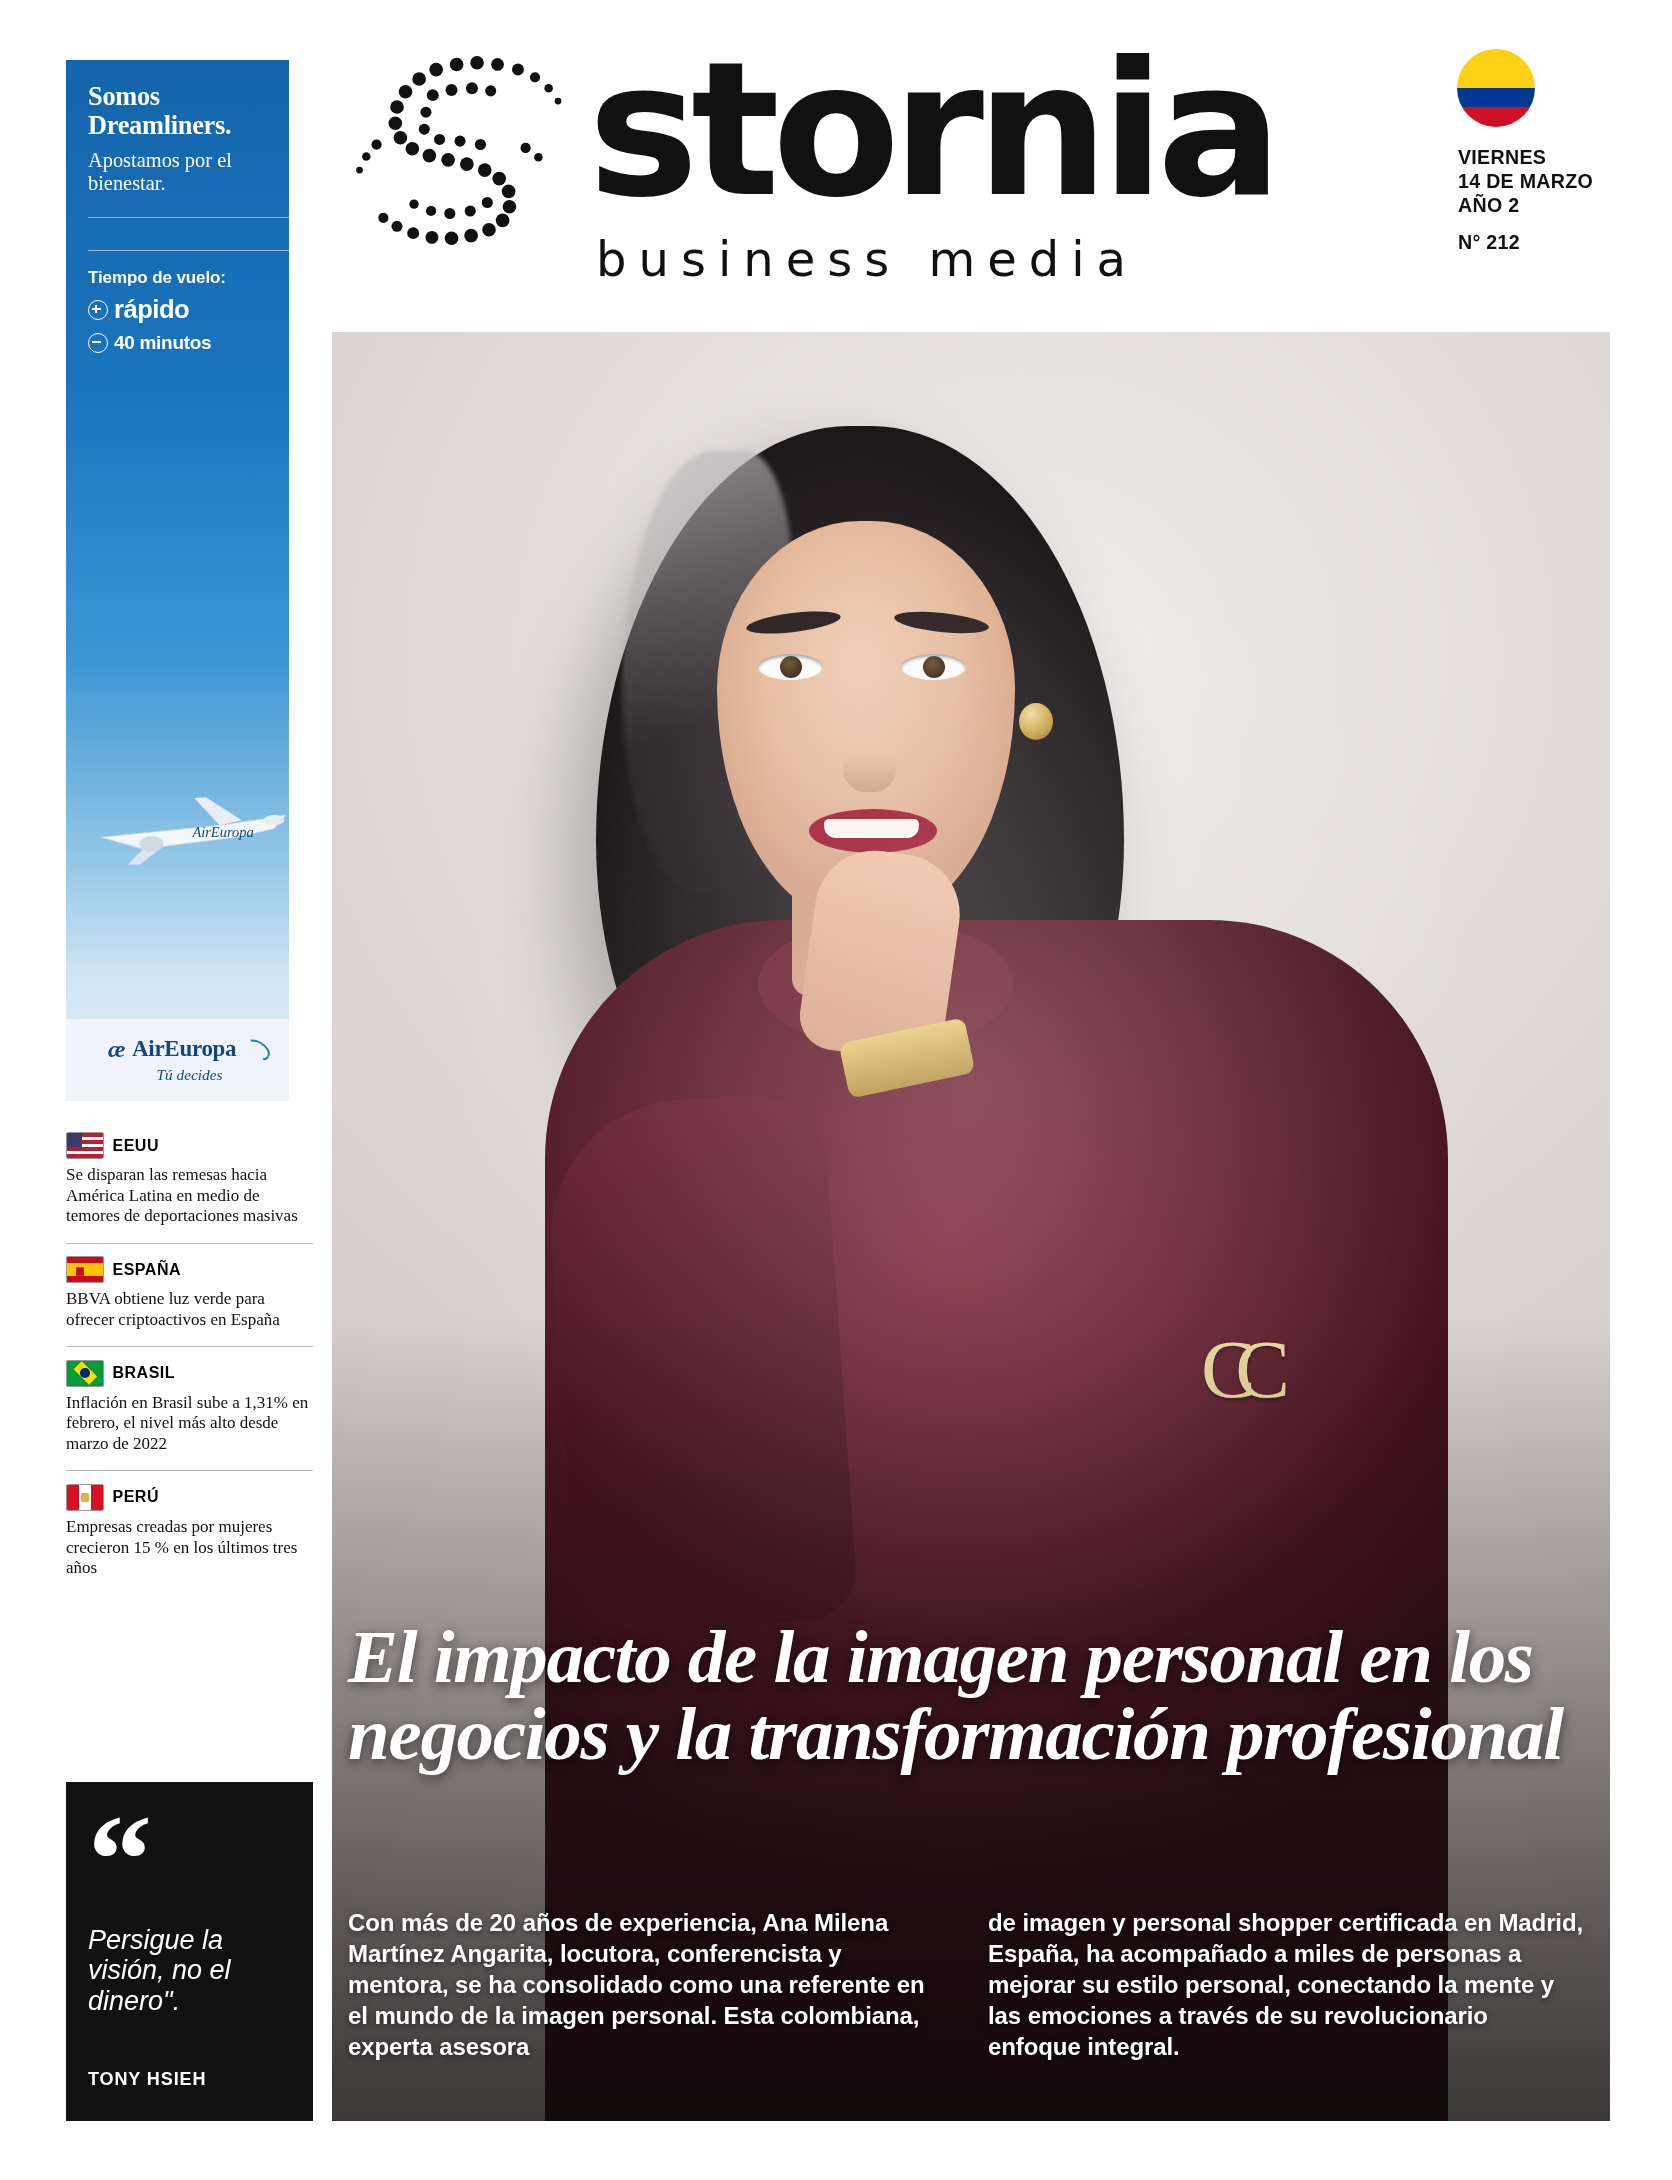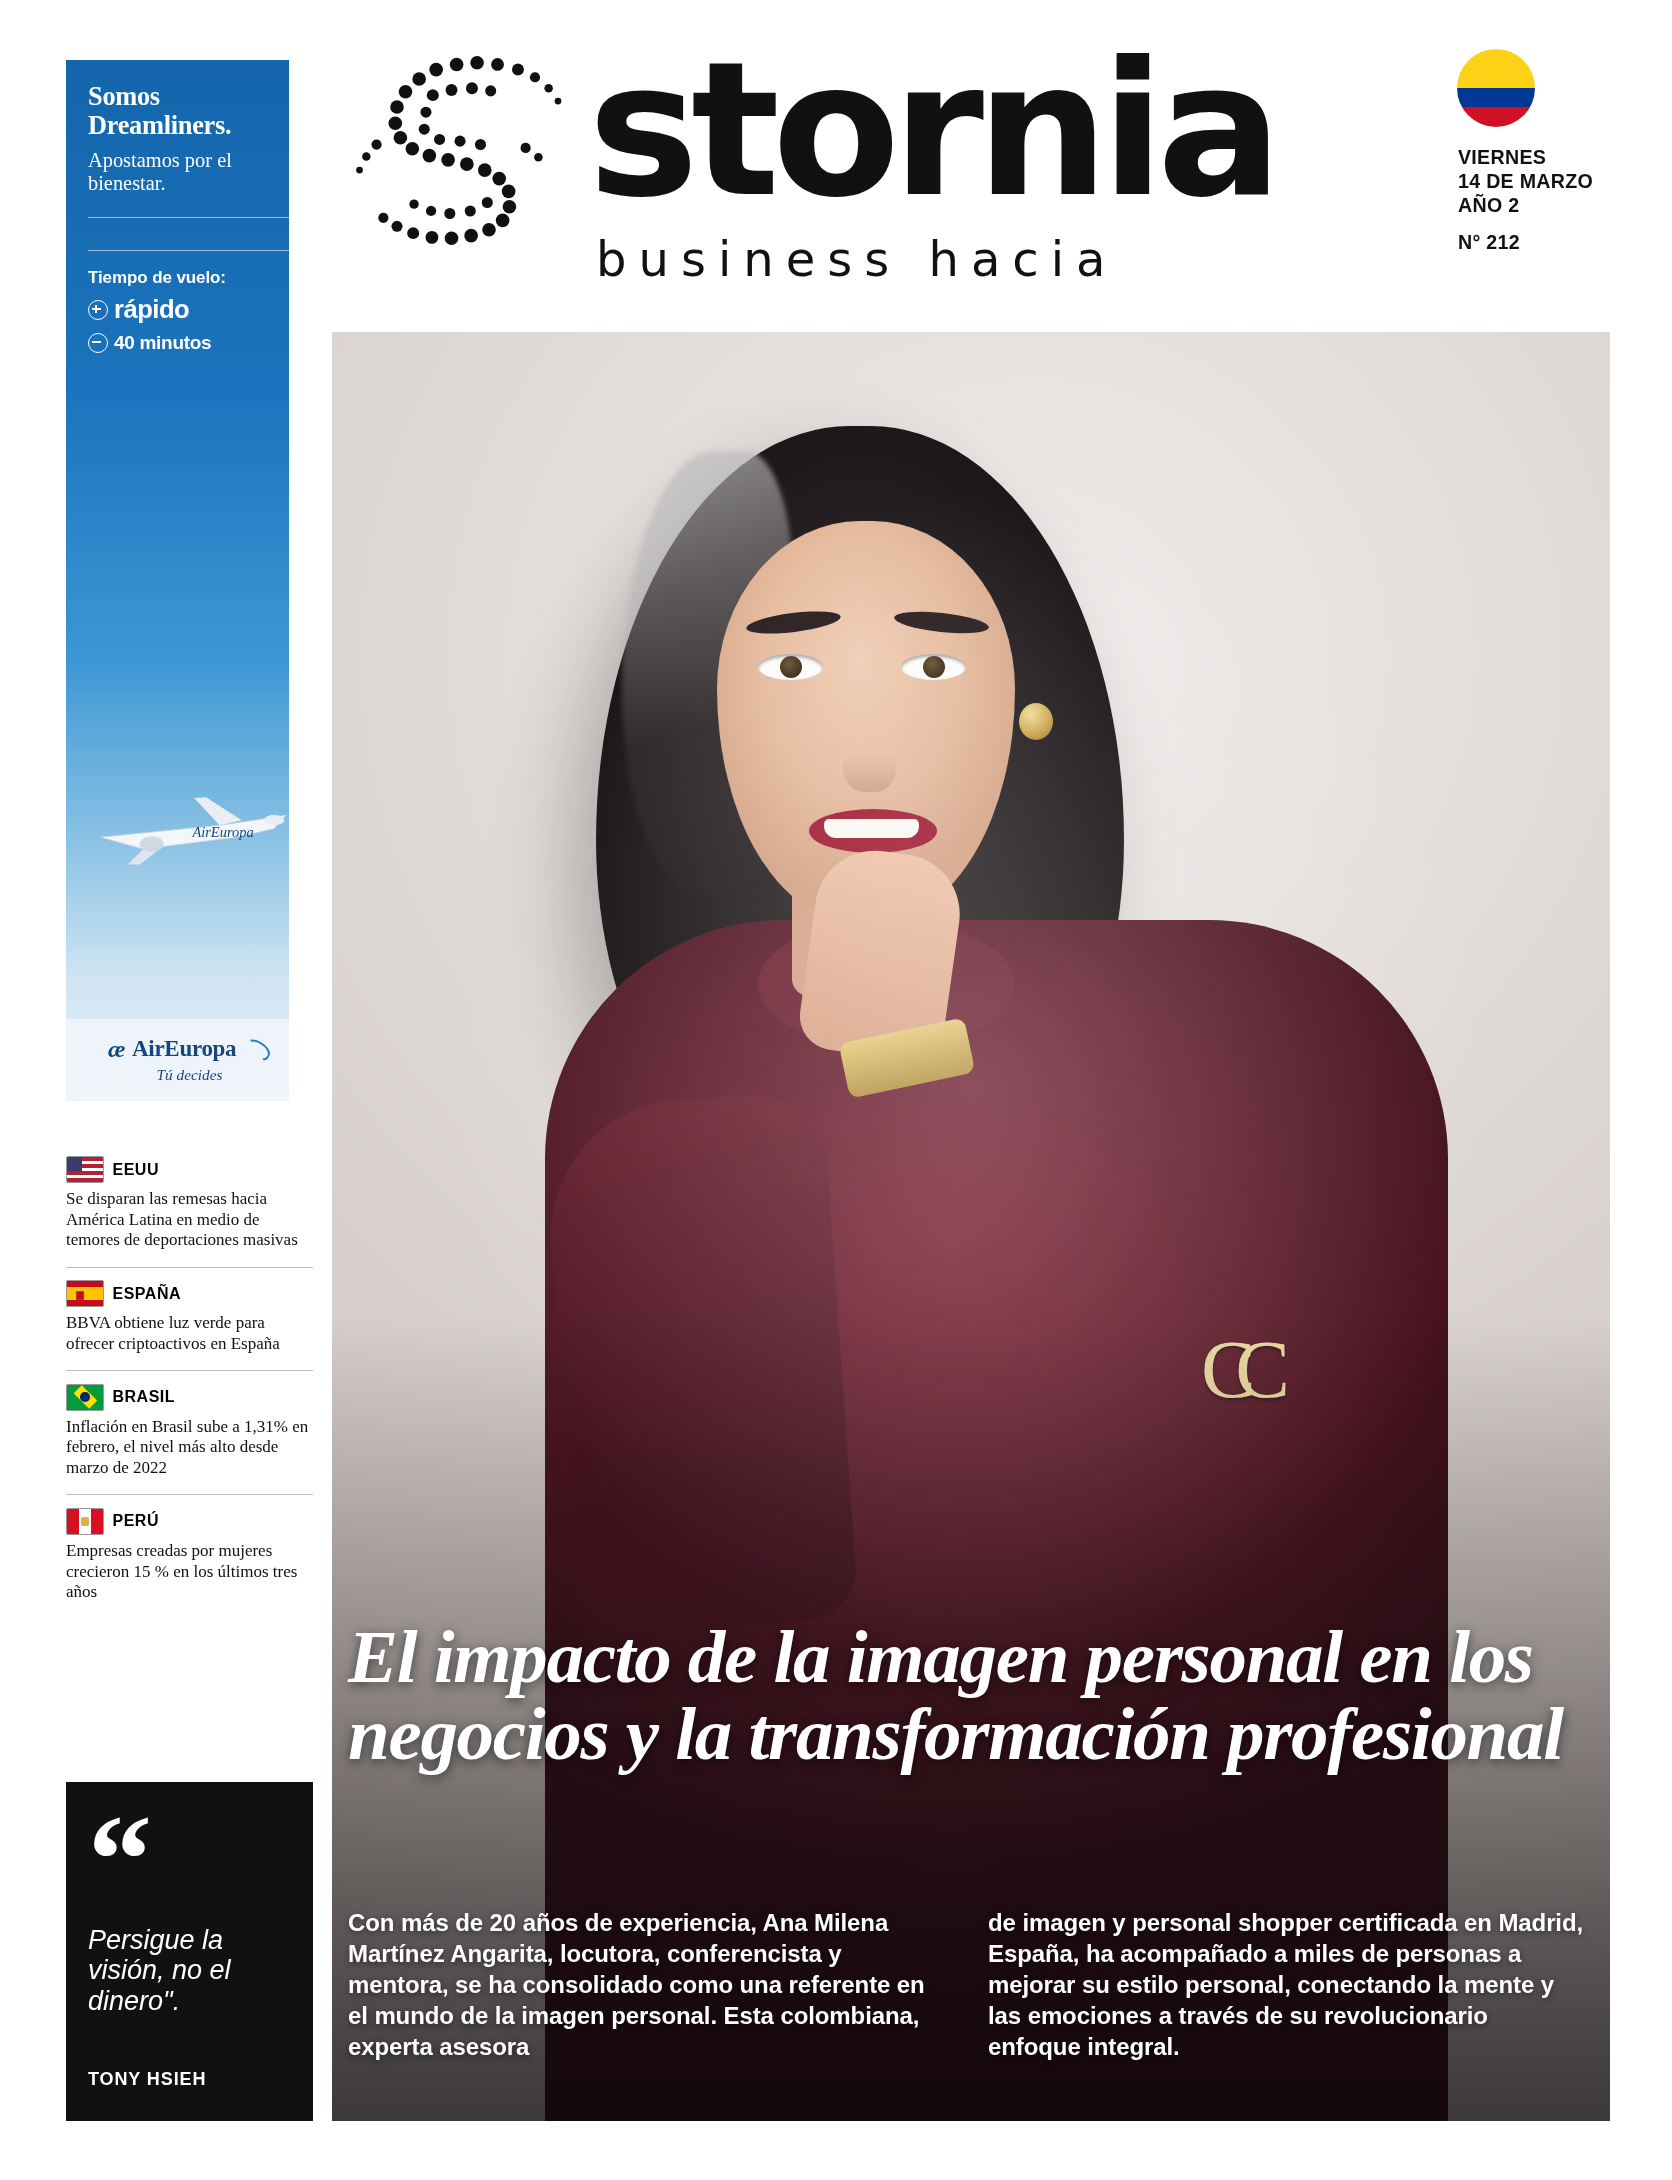--- a/index.html
+++ b/index.html
@@ -168,21 +168,20 @@
     margin-top: 3.4px;
     color: #14467f;
     text-align: right;
   }
 
   
   .news {
     position: absolute;
     left: 0;
     width: 247px;
-    margin-top: 24px;
   }
   .news-item { margin-bottom: 15.3px; }
   .news-head {
     display: flex;
     align-items: center;
     gap: 8.5px;
     margin-bottom: 6px;
   }
   .flag {
     width: 36px; height: 25px;
@@ -704,21 +703,21 @@
           <circle cx="128" cy="114" r="6.5"></circle>
           <circle cx="152" cy="118" r="6.5"></circle>
         <circle cx="160" cy="186" r="6.5"></circle>
           <circle cx="140" cy="196" r="6.5"></circle>
           <circle cx="116" cy="199" r="6.5"></circle>
         <circle cx="94" cy="196" r="6"></circle>
           <circle cx="74" cy="188" r="5.5"></circle>
       </g>
     </svg>
     <div class="wordmark">stornia</div>
-    <div class="subword">business  hacia</div>
+    <div class="subword">business  media</div>
     <div class="flag-co"></div>
     <div class="issue">
       <div>VIERNES</div>
       <div>14 DE MARZO</div>
       <div>AÑO 2</div>
       <div class="issue-num">N° 212</div>
     </div>
   </div>
 
   <div class="cover">

